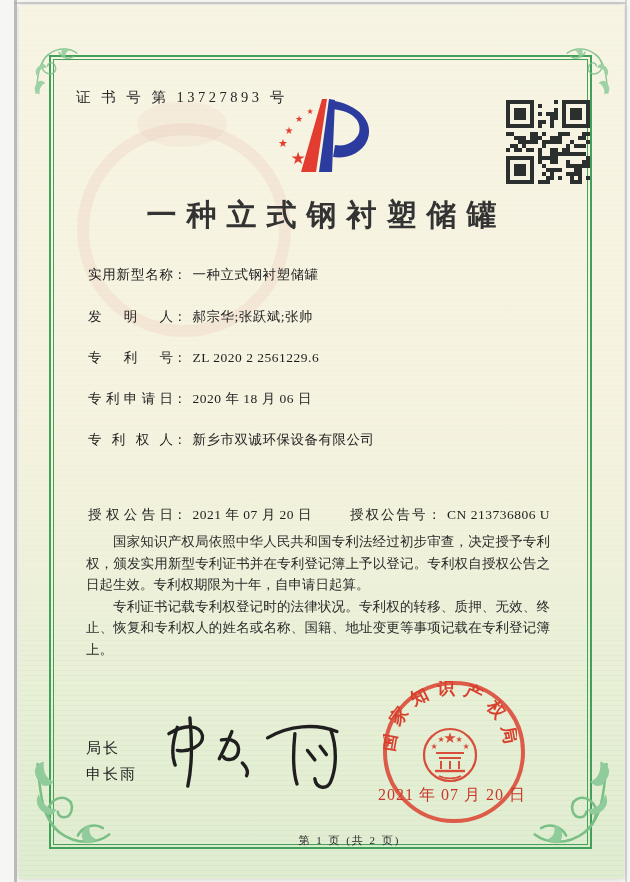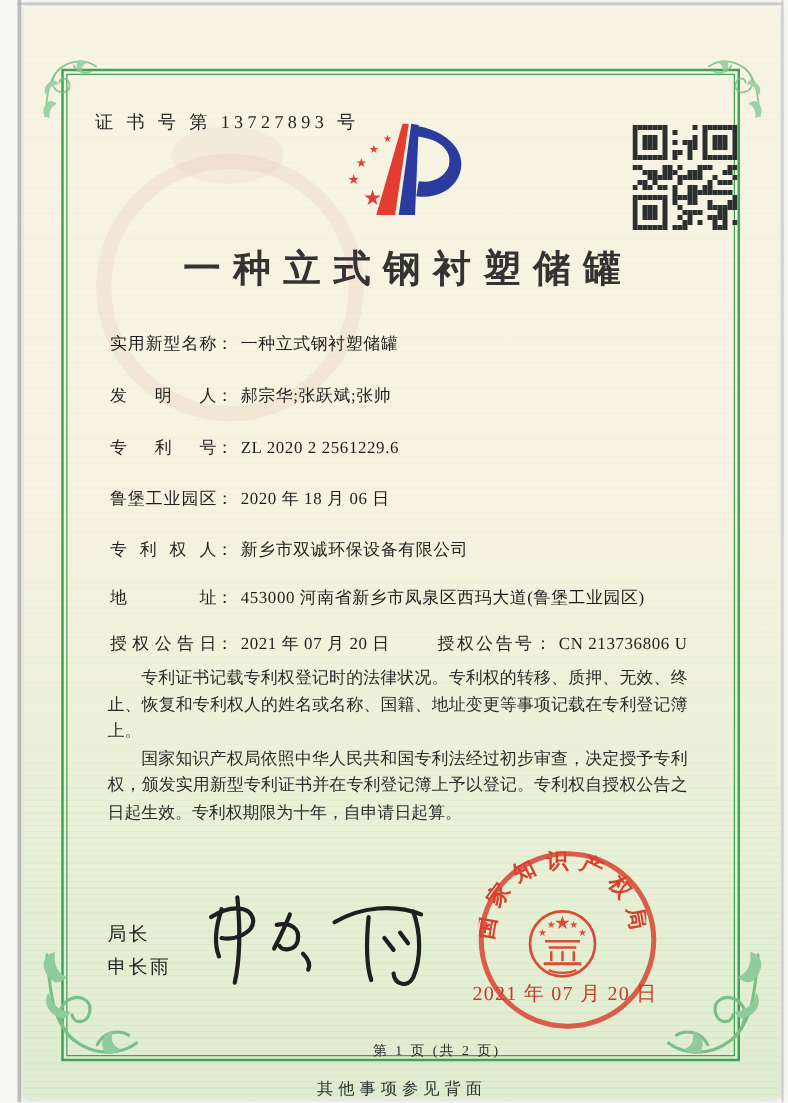--- a/index.html
+++ b/index.html
@@ -360,38 +360,35 @@
   <div class="field-row" style="top:303px">
     <span class="field-label">发明人</span><span class="field-colon">：</span><span class="field-value">郝宗华;张跃斌;张帅</span>
   </div>
   <div class="field-row" style="top:261px">
     <span class="field-label">实用新型名称</span><span class="field-colon">：</span><span class="field-value">一种立式钢衬塑储罐</span>
   </div>
   <div class="field-row" style="top:344px">
     <span class="field-label">专利号</span><span class="field-colon">：</span><span class="field-value">ZL 2020 2 2561229.6</span>
   </div>
   <div class="field-row" style="top:385px">
-    <span class="field-label">鲁堡工业园区</span><span class="field-colon">：</span><span class="field-value">2020 年 18 月 06 日</span>
+    <span class="field-label">专利申请日</span><span class="field-colon">：</span><span class="field-value">2020 年 18 月 06 日</span>
   </div>
   <div class="field-row" style="top:426px">
     <span class="field-label">专利权人</span><span class="field-colon">：</span><span class="field-value">新乡市双诚环保设备有限公司</span>
-  </div>
-  <div class="field-row" style="top:464px">
-    <span class="field-label">地址</span><span class="field-colon">：</span><span class="field-value">453000 河南省新乡市凤泉区西玛大道(鲁堡工业园区)</span>
   </div>
   <div class="field-row" style="top:501px">
     <span class="field-label">授权公告日</span><span class="field-colon">：</span><span class="field-value">2021 年 07 月 20 日</span>
     <span class="grant-pair">
       <span class="g-label">授权公告号</span><span class="field-colon">：</span><span class="field-value">CN 213736806 U</span>
     </span>
   </div>
 
   <div class="paragraphs">
+    <p>国家知识产权局依照中华人民共和国专利法经过初步审查，决定授予专利权，颁发实用新型专利证书并在专利登记簿上予以登记。专利权自授权公告之日起生效。专利权期限为十年，自申请日起算。</p>
     <p>专利证书记载专利权登记时的法律状况。专利权的转移、质押、无效、终止、恢复和专利权人的姓名或名称、国籍、地址变更等事项记载在专利登记簿上。</p>
-    <p>国家知识产权局依照中华人民共和国专利法经过初步审查，决定授予专利权，颁发实用新型专利证书并在专利登记簿上予以登记。专利权自授权公告之日起生效。专利权期限为十年，自申请日起算。</p>
   </div>
 
   <div class="signer">
     <div>局长</div>
     <div>申长雨</div>
   </div>
 
   <svg class="signature" viewBox="0 0 200 75" aria-label="申长雨">
     <g stroke="#1f1f1f" stroke-width="3.2" fill="none" stroke-linecap="round">
       <path d="M26,14 C22,26 20,40 24,50"></path>
@@ -424,14 +421,13 @@
         <path d="M53,72 h28 M56,77 h22" fill="none" stroke-width="2"></path>
         <path d="M58,80 v8 M67,80 v8 M76,80 v8" fill="none" stroke-width="2"></path>
         <path d="M52,90 h30" fill="none" stroke-width="2.4"></path>
         <path d="M56,95 A 14,6 0 0 0 78,95" fill="none" stroke-width="1.8"></path>
       </g>
     </svg>
   </div>
   <div class="seal-date">2021 年 07 月 20 日</div>
 
   <div class="page-footer">第 1 页 (共 2 页)</div>
-  <div class="back-note">其他事项参见背面</div>
 </div>
 
 </body></html>

